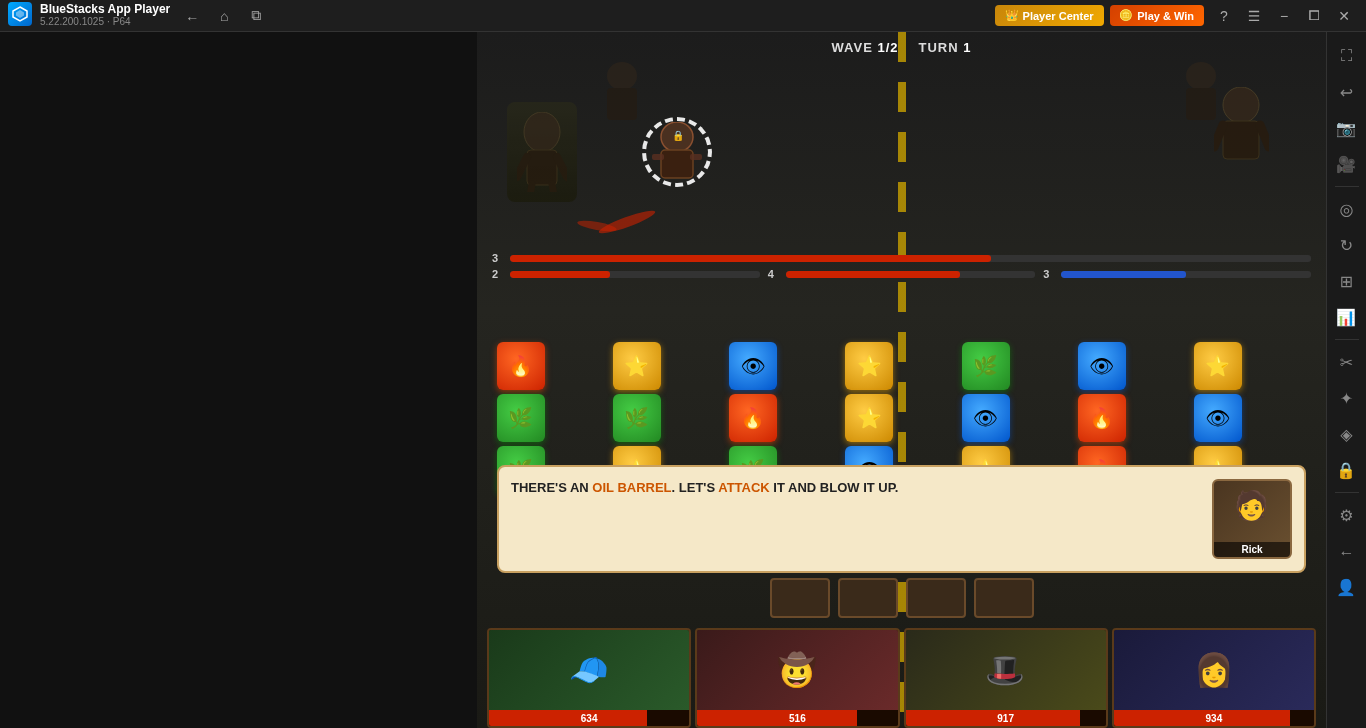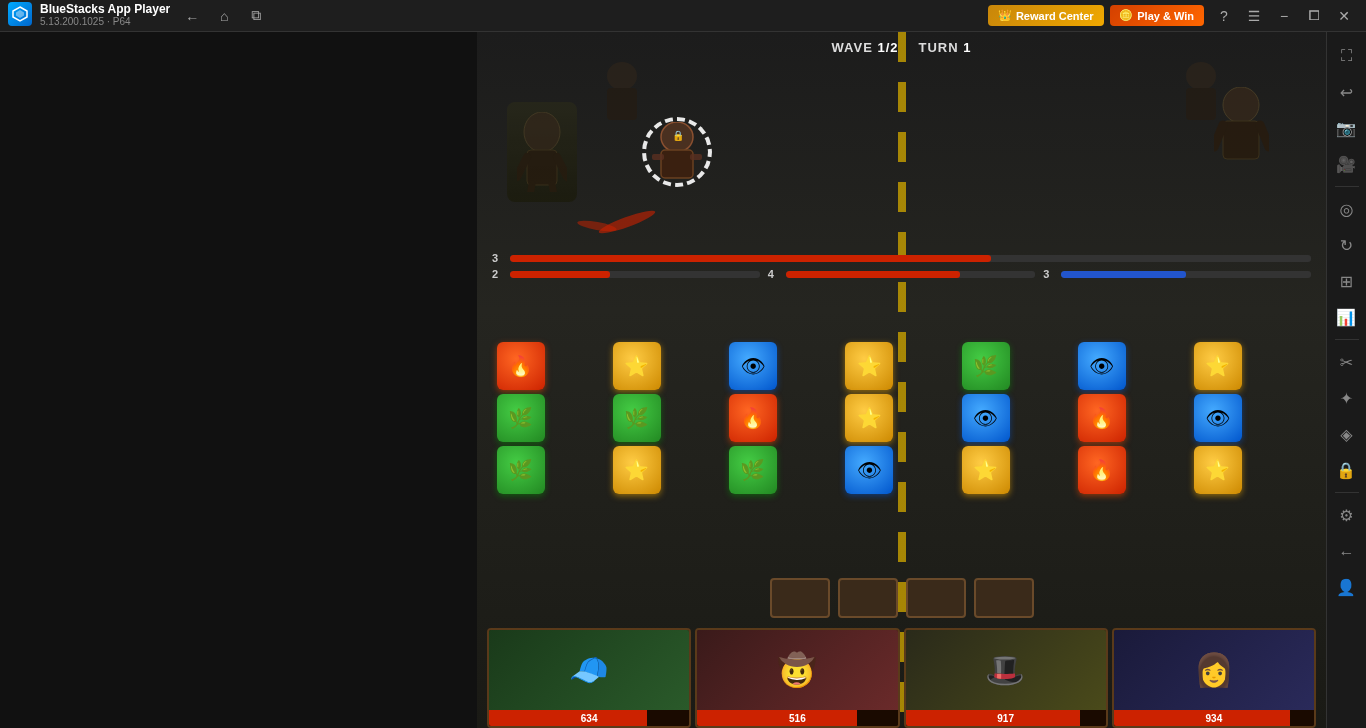--- a/index.html
+++ b/index.html
@@ -408,32 +408,32 @@
 <div class="titlebar">
   <div class="titlebar-left">
     <div class="bs-logo">
       <svg width="16" height="16" viewBox="0 0 16 16">
         <polygon points="8,1 15,5 15,11 8,15 1,11 1,5" fill="none" stroke="white" stroke-width="1.5"></polygon>
         <polygon points="8,4 12,6.5 12,9.5 8,12 4,9.5 4,6.5" fill="rgba(255,255,255,0.4)"></polygon>
       </svg>
     </div>
     <div>
       <div class="app-title">BlueStacks App Player</div>
-      <div class="app-version">5.13.200.1025 · P64</div>
+      <div class="app-version">5.22.200.1025 · P64</div>
     </div>
     <div class="titlebar-nav">
       <button>←</button>
       <button>⌂</button>
       <button>⧉</button>
     </div>
   </div>
   <div class="titlebar-right">
     <button class="reward-btn">
       <span>👑</span>
-      <span>Reward Center</span>
+      <span>Player Center</span>
     </button>
     <button class="play-win-btn">
       <span>🪙</span>
       <span>Play &amp; Win</span>
     </button>
     <div class="titlebar-icons">
       <button>?</button>
       <button>☰</button>
       <button>−</button>
       <button>⧠</button>
@@ -564,20 +564,29 @@
           <div class="gem green">🌿</div>
           <div class="gem gold">⭐</div>
           <div class="gem green">🌿</div>
           <div class="gem blue">👁</div>
           <div class="gem gold">⭐</div>
           <div class="gem fire">🔥</div>
           <div class="gem gold">⭐</div>
         </div>
       </div>
 
+      <div class="dialog-box">
+        <div class="dialog-text">
+          <span>THERE'S AN </span><span class="orange">OIL BARREL</span><span>. LET'S </span><span class="orange">ATTACK</span><span> IT AND BLOW IT UP.</span>
+        </div>
+        <div class="dialog-portrait">
+          <div class="dialog-portrait-char">🧑</div>
+          <div class="dialog-portrait-name">Rick</div>
+        </div>
+      </div>
 
       <div class="skill-slots">
         <div class="skill-slot"></div>
         <div class="skill-slot"></div>
         <div class="skill-slot"></div>
         <div class="skill-slot"></div>
       </div>
 
       <div class="char-row">
         <div class="char-card">

